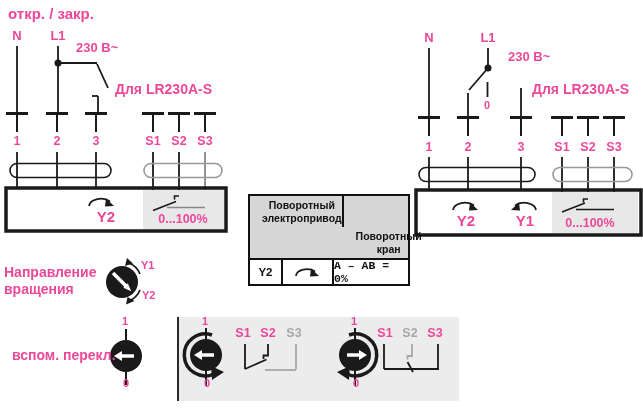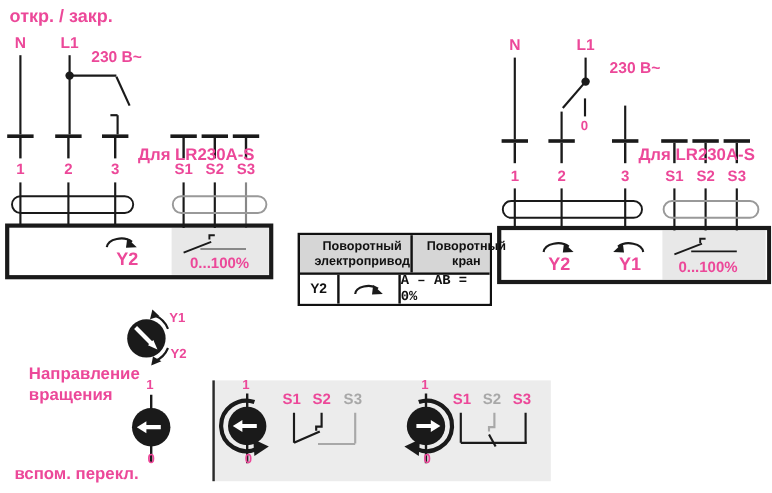--- a/index.html
+++ b/index.html
@@ -2,29 +2,29 @@
 <html><head>
 <meta charset="utf-8">
 <style>
   html,body{margin:0;padding:0;background:#fff;}
   #canvas{position:relative;width:643px;height:411px;background:#fff;overflow:hidden;
           font-family:"Liberation Sans",sans-serif;color:#111;}
   #wires{position:absolute;left:0;top:0;z-index:1;}
   .lbl{position:absolute;z-index:3;font-weight:bold;color:#ec4899;white-space:nowrap;line-height:1.1;}
   .c{transform:translateX(-50%);}
   .s11{font-size:11px;} .s12{font-size:12.5px;} .s13{font-size:13px;}
-  .s14{font-size:14px;margin-top:39px;} .s15{font-size:15px;}
+  .s14{font-size:14px;} .s15{font-size:15px;}
   .gray{color:#a8a8a8;}
   
   .tbl{position:absolute;left:248px;top:194px;width:158px;z-index:3;border:2px solid #111;background:#fff;}
   .tbl .hdr{display:flex;background:#d6d6d6;}
   .tbl .hdr .cell{height:31px;display:flex;align-items:center;justify-content:center;
        text-align:center;font-weight:bold;font-size:10.5px;line-height:1.2;padding-left:12px;}
   .tbl .hdr .c1{width:82px;border-right:2px solid #111;}
-  .tbl .hdr .c2{flex:1;}
+  .tbl .hdr .c2{flex:1;margin-top:31px;}
   .tbl .bdy{display:flex;border-top:2px solid #111;background:#fff;}
   .tbl .bdy .cell{height:24px;display:flex;align-items:center;justify-content:center;
        font-weight:bold;font-size:11.5px;}
   .tbl .bdy .b1{width:31px;border-right:2px solid #111;}
   .tbl .bdy .b2{width:49px;border-right:2px solid #111;}
   .tbl .bdy .b3{flex:1;font-family:Liberation Mono, monospace;}
   
   .panel{position:absolute;left:177px;top:317px;width:280px;height:84px;background:#ececec;
          border-left:2px solid #2a2a2a;z-index:0;}
 </style>
@@ -238,21 +238,21 @@
       <div class="cell b2">
         <svg width="34" height="18" viewBox="0 0 34 18">
           <path d="M 5 13 A 11 7 0 0 1 24 8.5" fill="none" stroke="#1a1a1a" stroke-width="1.8"></path>
           <polygon points="28,13 20,5.5 19,13.5" fill="#1a1a1a"></polygon>
         </svg>
       </div>
       <div class="cell b3">A – AB = 0%</div>
     </div>
   </div>
 
-  <div class="lbl s14" style="left:24px;top:264px;line-height:17px;">
+  <div class="lbl s14" style="left:4px;top:264px;line-height:17px;">
     <div>Направление</div>
     <div>вращения</div>
   </div>
   <div class="lbl s11" style="left:141px;top:259px;">Y1</div>
   <div class="lbl s11" style="left:142px;top:289px;">Y2</div>
 
   <div class="lbl s14" style="left:12px;top:348px;">вспом. перекл.</div>
   <div class="lbl s11 c" style="left:125px;top:315px;">1</div>
   <div class="lbl s11 c" style="left:126px;top:377px;">0</div>
 

